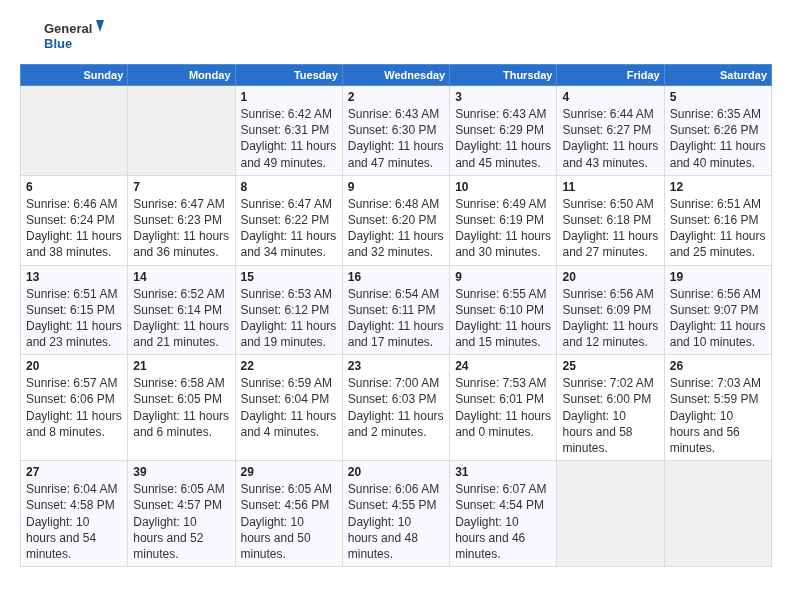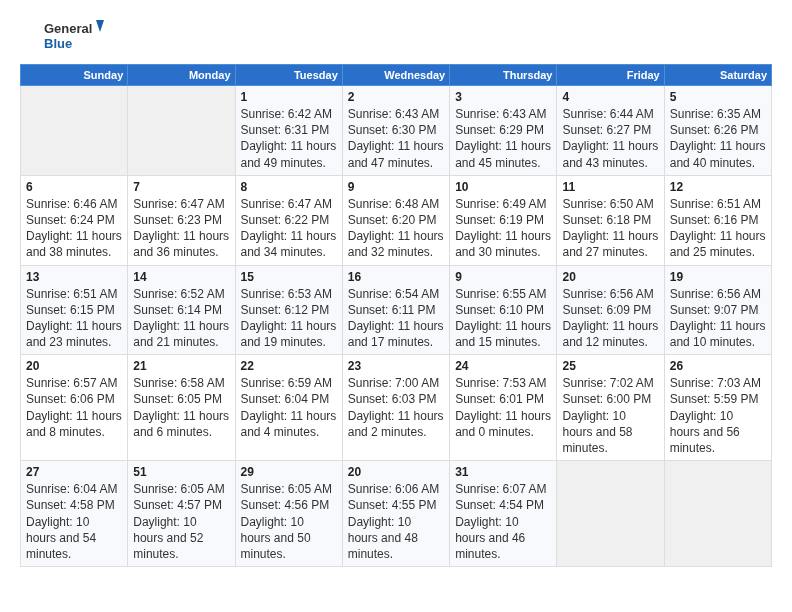--- a/index.html
+++ b/index.html
@@ -289,21 +289,21 @@
           </td>
         </tr>
         <tr>
           <td>
             <span class="day-number">27</span>
             <div class="day-detail">Sunrise: 6:04 AM
 Sunset: 4:58 PM
 Daylight: 10 hours and 54 minutes.</div>
           </td>
           <td>
-            <span class="day-number">51</span>
+            <span class="day-number">39</span>
             <div class="day-detail">Sunrise: 6:05 AM
 Sunset: 4:57 PM
 Daylight: 10 hours and 52 minutes.</div>
           </td>
           <td>
             <span class="day-number">29</span>
             <div class="day-detail">Sunrise: 6:05 AM
 Sunset: 4:56 PM
 Daylight: 10 hours and 50 minutes.</div>
           </td>

